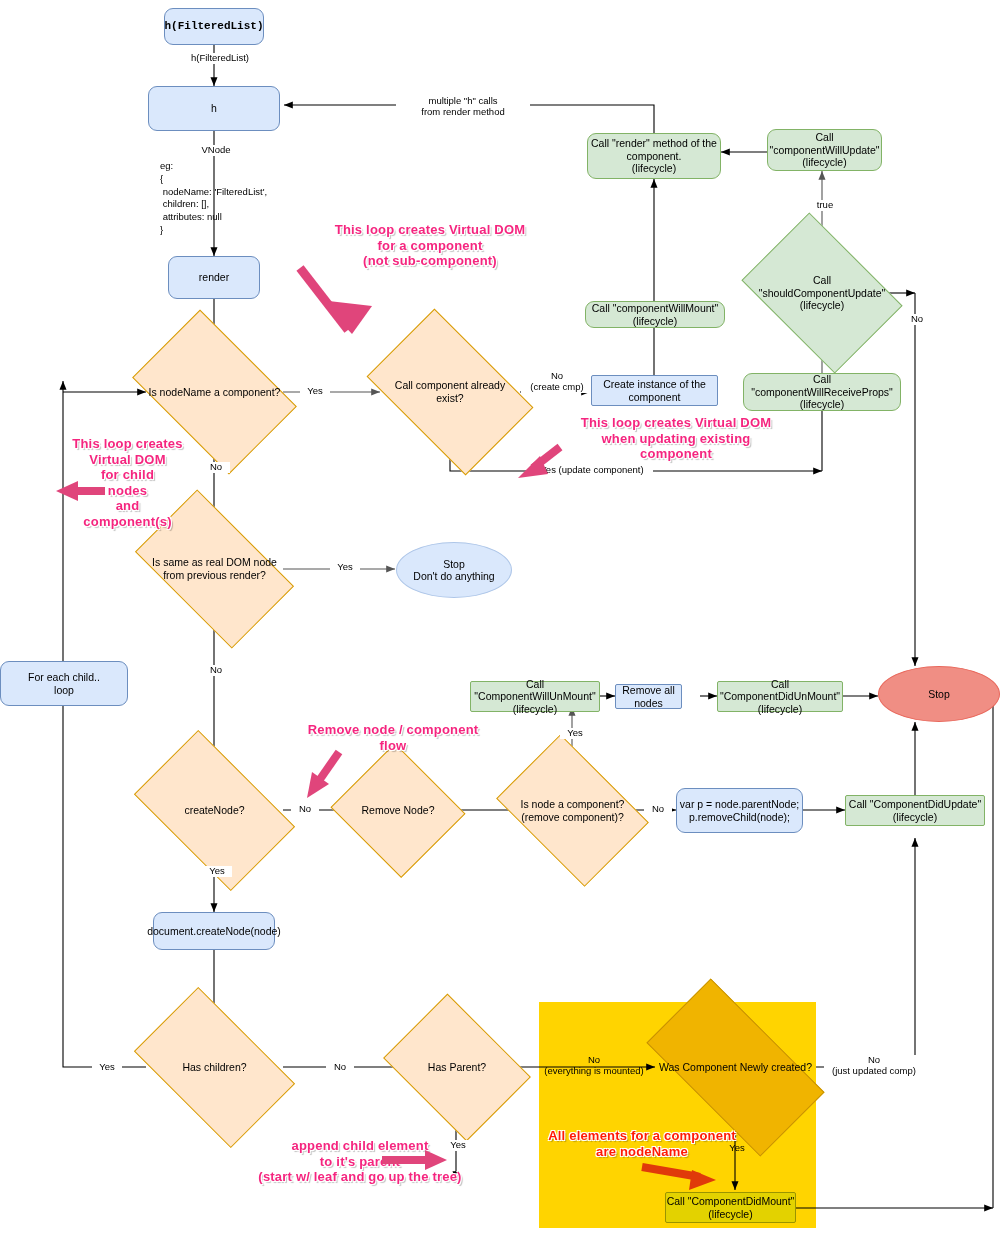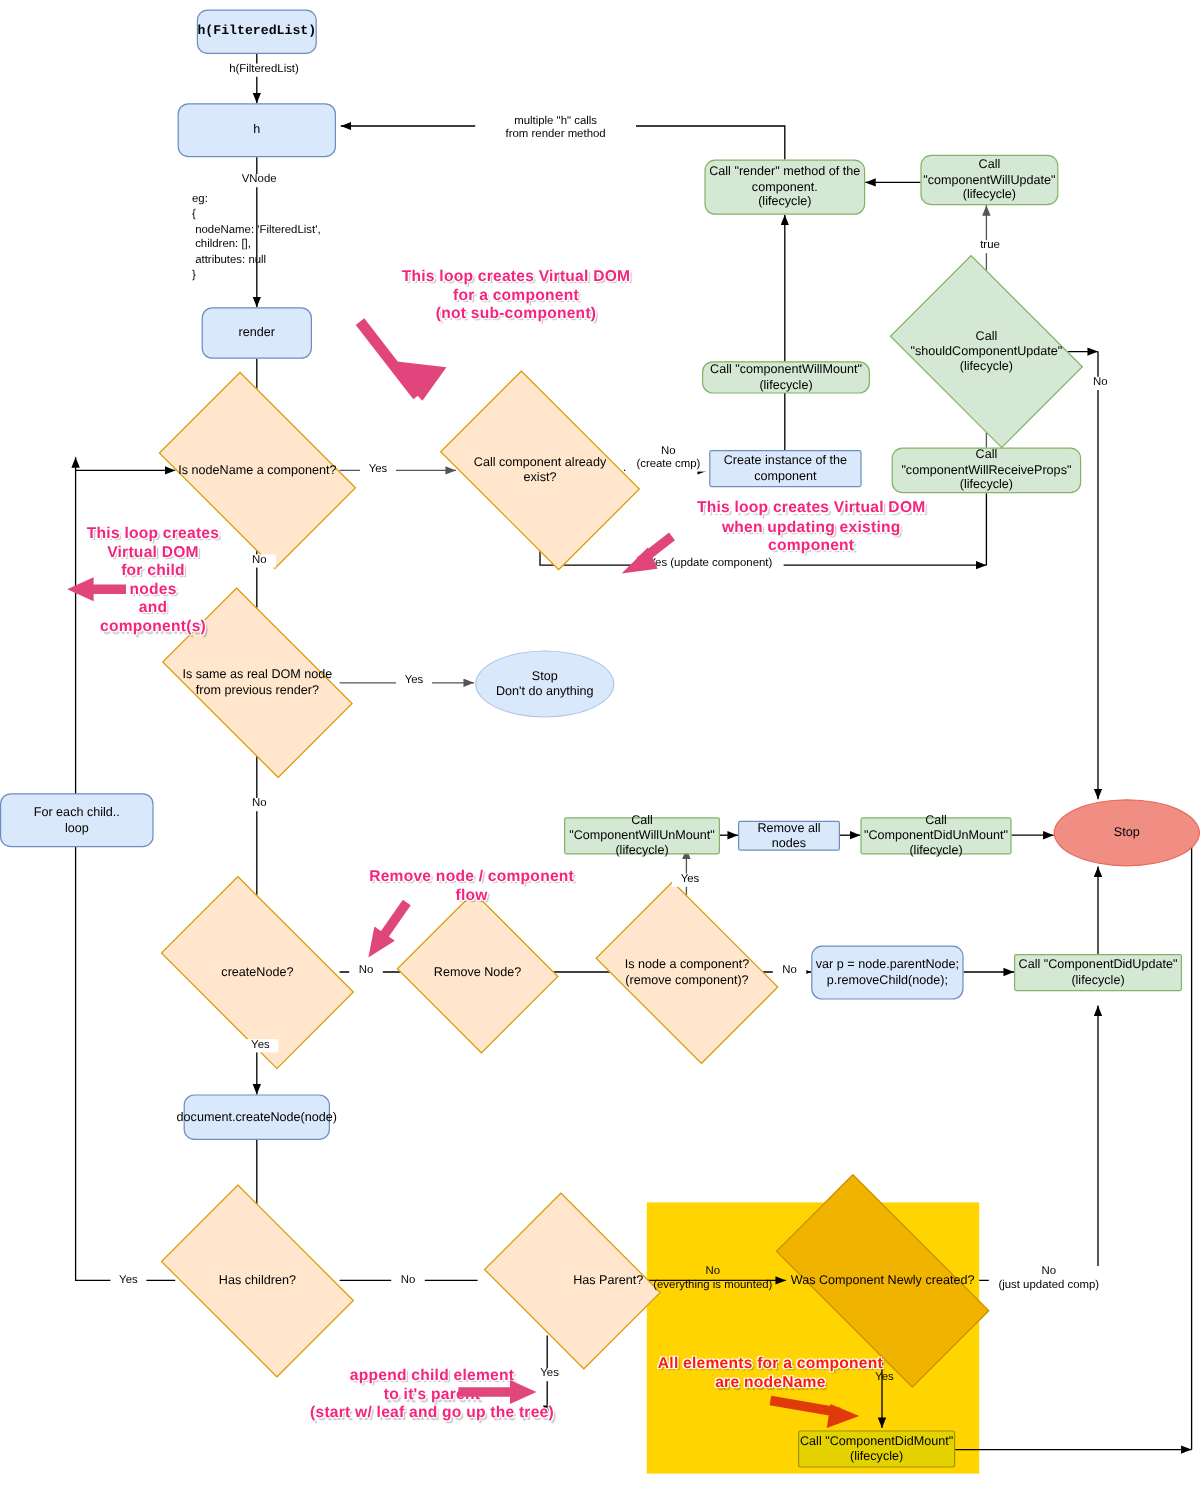--- a/index.html
+++ b/index.html
@@ -237,21 +237,21 @@
 (remove component)?</div>
   </div>
 
   <div class="edge-label" style="left:560px;top:728px;width:26px;">Yes</div>
 
   <div class="edge-label" style="left:644px;top:804px;width:24px;">No</div>
 
   <div class="node rect-sq green" style="left:470px;top:681px;width:130px;height:31px;">Call "ComponentWillUnMount"
 (lifecycle)</div>
 
-  <div class="node rect-sq blue" style="left:615px;top:684px;width:85px;height:25px;">Remove all nodes</div>
+  <div class="node rect-sq blue" style="left:615px;top:684px;width:67px;height:25px;">Remove all nodes</div>
 
   <div class="node rect-sq green" style="left:717px;top:681px;width:126px;height:31px;">Call "ComponentDidUnMount"
 (lifecycle)</div>
 
   <div class="node red-ell" style="left:878px;top:666px;width:122px;height:56px;">Stop</div>
 
   <div class="node rect blue" style="left:676px;top:788px;width:127px;height:45px;">var p = node.parentNode;
 p.removeChild(node);</div>
 
   <div class="node rect-sq green" style="left:845px;top:795px;width:140px;height:31px;">Call "ComponentDidUpdate"
@@ -261,21 +261,21 @@
 
   <div class="diamond" style="left:146px;top:1022px;width:137px;height:91px;">
     <div class="dshape"></div>
     <div class="dlabel">Has children?</div>
   </div>
 
   <div class="edge-label" style="left:92px;top:1062px;width:26px;">Yes</div>
 
   <div class="edge-label" style="left:326px;top:1062px;width:24px;">No</div>
 
-  <div class="diamond" style="left:418px;top:1022px;width:118px;height:91px;text-align:right;">
+  <div class="diamond" style="left:398px;top:1022px;width:118px;height:91px;">
     <div class="dshape"></div>
     <div class="dlabel">Has Parent?</div>
   </div>
 
   <div class="edge-label" style="left:538px;top:1055px;width:108px;background:transparent;">No
 (everything is mounted)</div>
 
   <div class="diamond" style="left:655px;top:1022px;width:161px;height:91px;">
     <div class="dshape amber"></div>
     <div class="dlabel">Was Component Newly created?</div>

